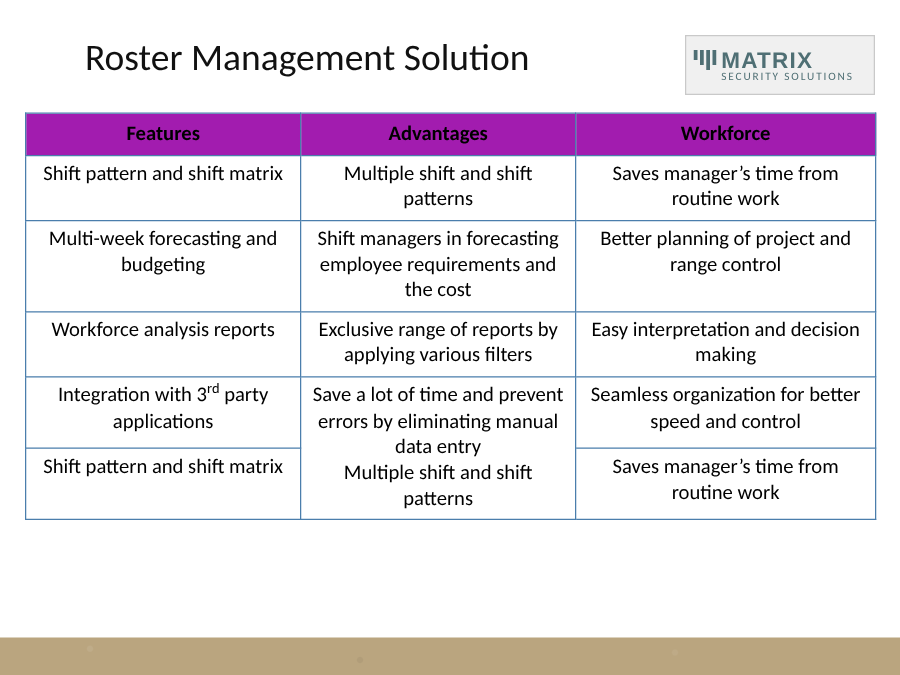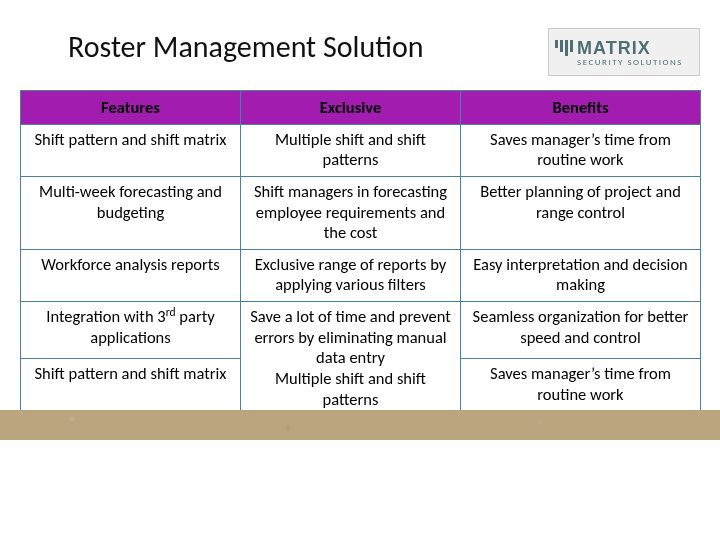--- a/index.html
+++ b/index.html
@@ -8,21 +8,21 @@
     width: 720px;
     height: 540px;
     background: #ffffff;
     font-family: Calibri, "Segoe UI", Arial, sans-serif;
     color: #000;
     position: relative;
     overflow: hidden;
   }
   .slide {
     width: 720px;
-    height: 440px;
+    height: 540px;
     position: relative;
     border-radius: 11px;
   }
   .title {
     position: absolute;
     top: 28px;
     left: 68px;
     font-size: 30px;
     font-weight: 400;
     color: #111;
@@ -133,22 +133,22 @@
 
   <table class="fab">
     <colgroup>
       <col class="c1">
         <col class="c2">
         <col class="c3">
     </colgroup>
     <thead>
       <tr>
         <th>Features</th>
-        <th>Exclusive</th>
-        <th>Benefits</th>
+        <th>Advantages</th>
+        <th>Workforce</th>
       </tr>
     </thead>
     <tbody>
         <tr>
           <td>Shift pattern and shift matrix</td>
           <td>Multiple shift and shift patterns</td>
           <td>Saves manager’s time from routine work</td>
         </tr>
         <tr>
           <td>Multi-week forecasting and budgeting</td>

